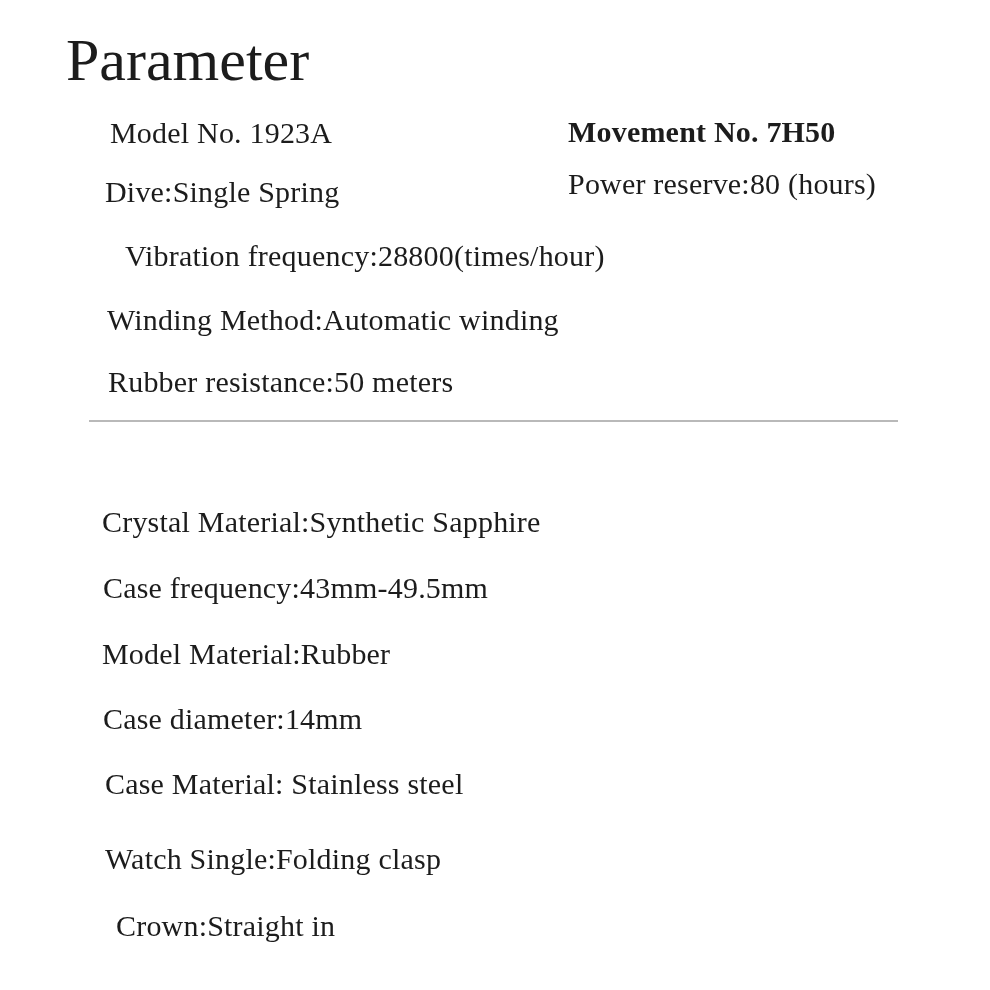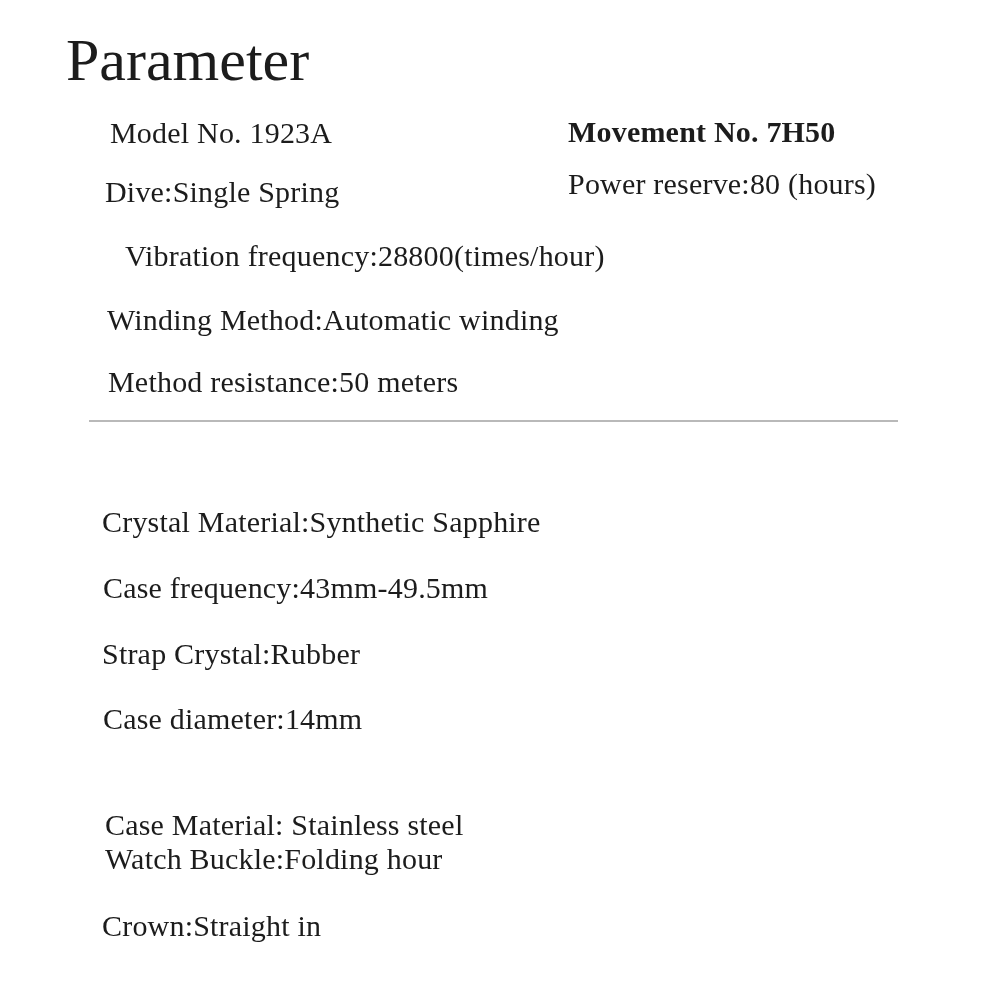--- a/index.html
+++ b/index.html
@@ -47,39 +47,39 @@
     top: 420px;
     width: 809px;
     height: 2px;
     background: #b9b9b9;
   }
   
   .pos-crystal   { left: 102px; top: 504px; }
   .pos-diameter  { left: 103px; top: 570px; }
   .pos-strap     { left: 102px; top: 636px; }
   .pos-thickness { left: 103px; top: 701px; }
-  .pos-material  { left: 105px; top: 766px; margin-top: 41px; }
+  .pos-material  { left: 105px; top: 766px; }
   .pos-buckle    { left: 105px; top: 841px; }
-  .pos-crown     { left: 102px; top: 908px; }
+  .pos-crown     { left: 116px; top: 908px; }
 </style>
 </head>
 <body style="background: rgb(255, 255, 255); color: rgb(28, 28, 28);">
 
 <h1 class="page-title">Parameter</h1>
 
 <div class="line pos-model">Model No. 1923A</div>
 <div class="line pos-movement">Movement No. 7H50</div>
 <div class="line pos-dive">Dive:Single Spring</div>
 <div class="line pos-power">Power reserve:80 (hours)</div>
 
 <div class="line pos-vibration">Vibration frequency:28800(times/hour)</div>
 <div class="line pos-winding">Winding Method:Automatic winding</div>
-<div class="line pos-water">Method resistance:50 meters</div>
+<div class="line pos-water">Rubber resistance:50 meters</div>
 
 <div class="divider" style="background: rgb(185, 185, 185);"></div>
 
 <div class="line pos-crystal">Crystal Material:Synthetic Sapphire</div>
 <div class="line pos-diameter">Case frequency:43mm-49.5mm</div>
-<div class="line pos-strap">Strap Crystal:Rubber</div>
+<div class="line pos-strap">Model Material:Rubber</div>
 <div class="line pos-thickness">Case diameter:14mm</div>
 <div class="line pos-material">Case Material: Stainless steel</div>
-<div class="line pos-buckle">Watch Buckle:Folding hour</div>
+<div class="line pos-buckle">Watch Single:Folding clasp</div>
 <div class="line pos-crown">Crown:Straight in</div>
 
 </body></html>

